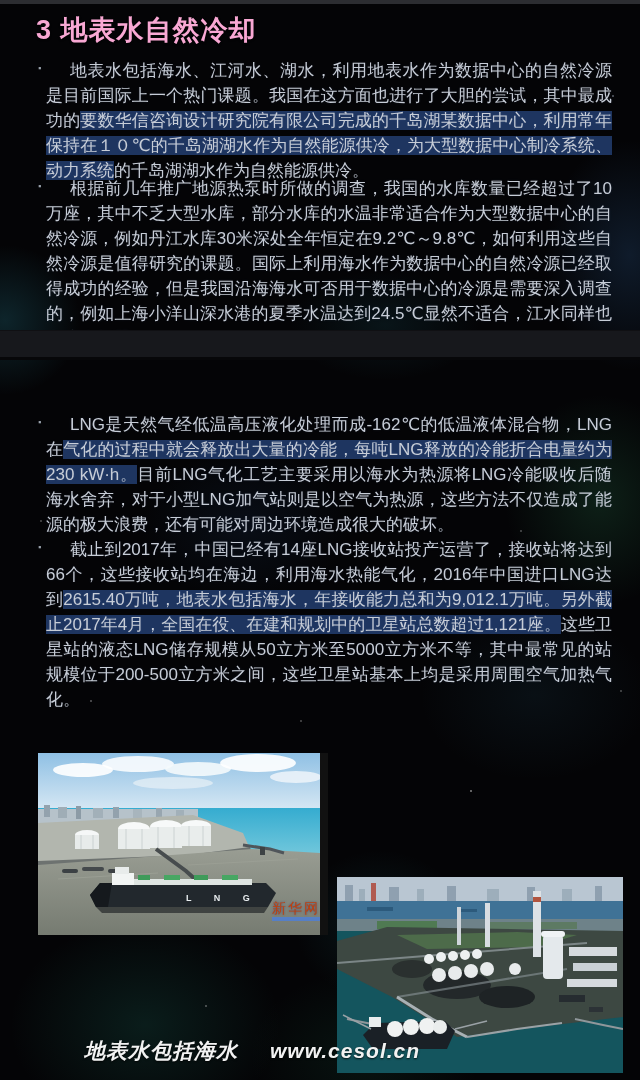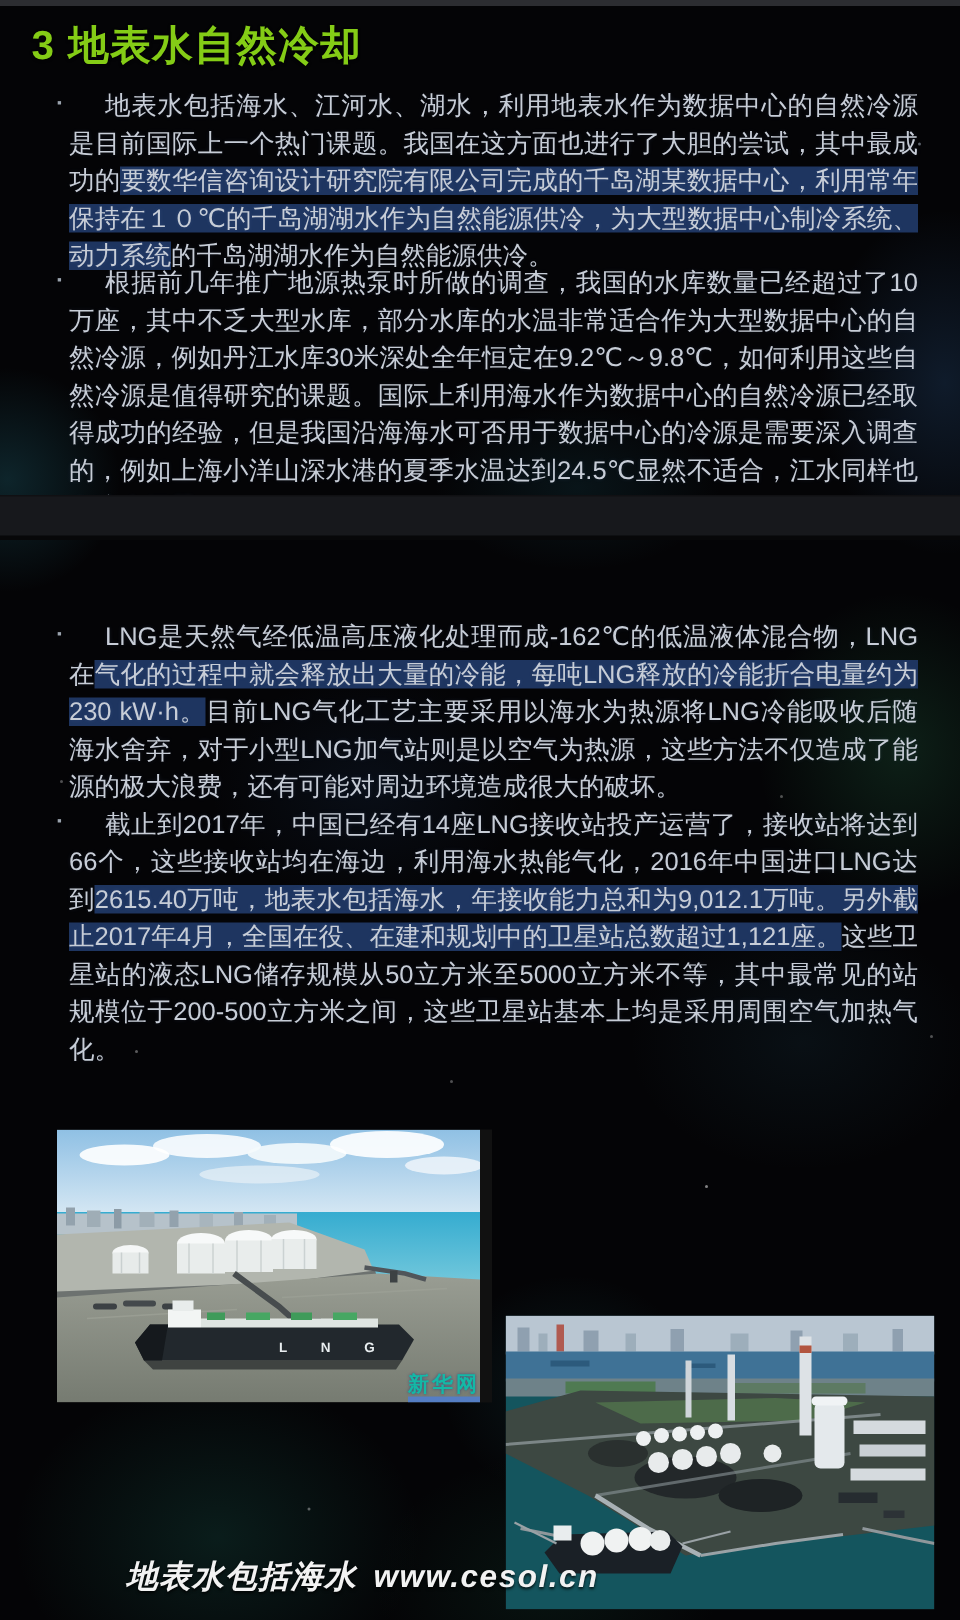--- a/index.html
+++ b/index.html
@@ -29,23 +29,23 @@
       595px 470px 0 0 rgba(210,255,230,.45),
       520px 530px 0 0 rgba(255,255,255,.3),
       90px  700px 0 0 rgba(255,255,255,.35),
       300px 720px 0 0 rgba(255,255,255,.3),
       470px 790px 0 0 rgba(255,255,255,.5),
       205px 1005px 0 0 rgba(255,255,255,.35),
       620px 690px 0 0 rgba(255,255,255,.3),
       40px  520px 0 0 rgba(255,255,255,.3),
       255px 425px 0 0 rgba(255,255,255,.25);}
   .sec-title{
-    position:absolute;left:21px;margin:0;
+    position:absolute;left:36px;margin:0;
     font-size:27px;font-weight:700;letter-spacing:1px;
-    color:#84cc16;text-shadow:0 1px 2px rgba(0,0,0,.7);
+    color:#f9a8d4;text-shadow:0 1px 2px rgba(0,0,0,.7);
   }
   #s3-title{top:12px;}
   #s4-title{top:366px;}
   .para{position:absolute;left:36px;width:578px;}
   .bullet{
     position:absolute;left:2px;top:6px;font-size:9px;line-height:9px;color:#9aa3ad;
   }
   .ptext{
     margin:0 0 0 10px;width:566px;
     font-size:17px;line-height:25px;color:#c7cdd7;
@@ -60,31 +60,31 @@
   #s4-p2{top:537px;}
   .divider{
     position:absolute;left:0;top:330px;width:640px;height:26px;
     background:#17181c;border-bottom:3px solid #070709;border-top:1px solid #101013;
   }
   .photo{position:absolute;overflow:hidden;background:#111;}
   #photo1{left:38px;top:753px;width:290px;height:182px;}
   #photo2{left:337px;top:877px;width:286px;height:196px;}
   .photo svg{display:block;}
   .watermark{
-    position:absolute;right:8px;bottom:0;color:#14b8a6;
-    font-size:14px;font-weight:700;letter-spacing:2px;line-height:14px;
+    position:absolute;right:8px;bottom:14px;color:#c2410c;
+    font-size:14px;font-weight:400;letter-spacing:2px;line-height:14px;
     text-shadow:0 0 2px rgba(20,40,120,.6);
   }
   .watermark .wm-bar{display:block;height:4px;margin-top:2px;background:rgba(74,127,224,.75);}
   .footer{
     position:absolute;left:84px;top:1037px;
     font-size:21px;font-weight:700;font-style:italic;color:#f2f2f2;
     letter-spacing:1px;text-shadow:0 1px 2px rgba(0,0,0,.8);
   }
-  .footer .url{margin-left:11px;}
+  .footer .url{margin-left:32px;}
 </style>
 </head>
 <body>
 
 <div class="page">
   <div class="top-strip"></div>
 
   <div>
     <div class="neb n1"></div>
     <div class="neb n2"></div>

